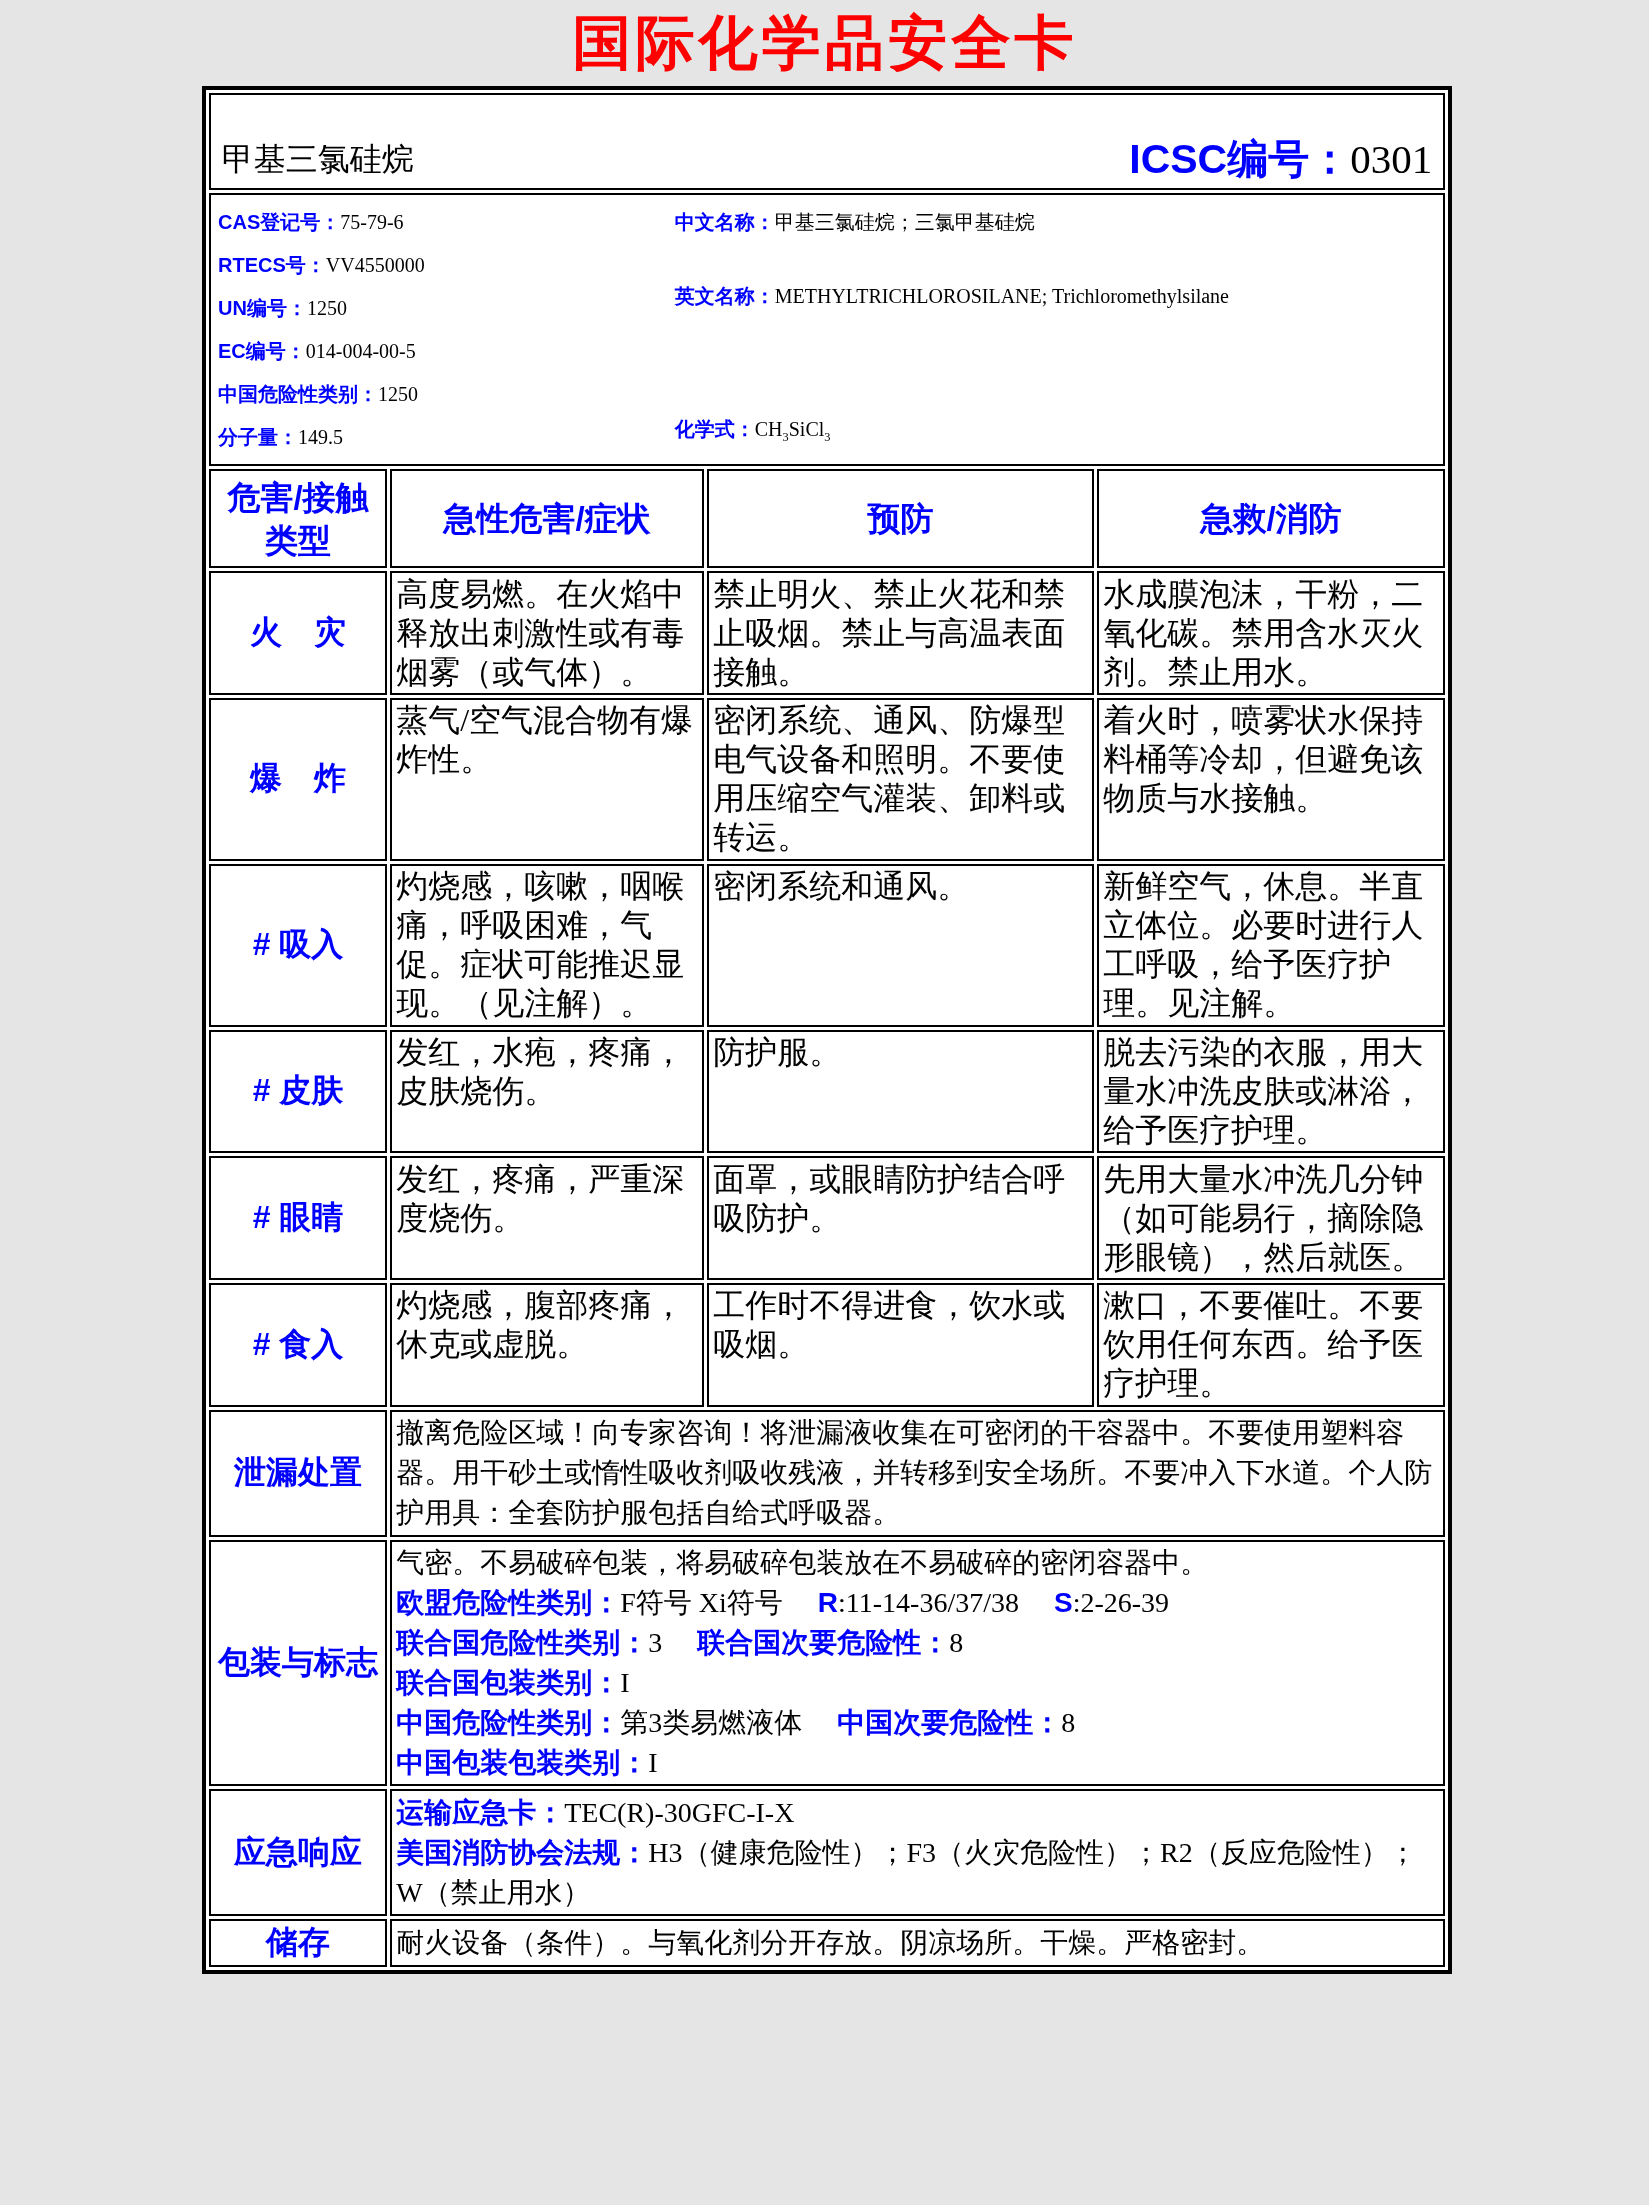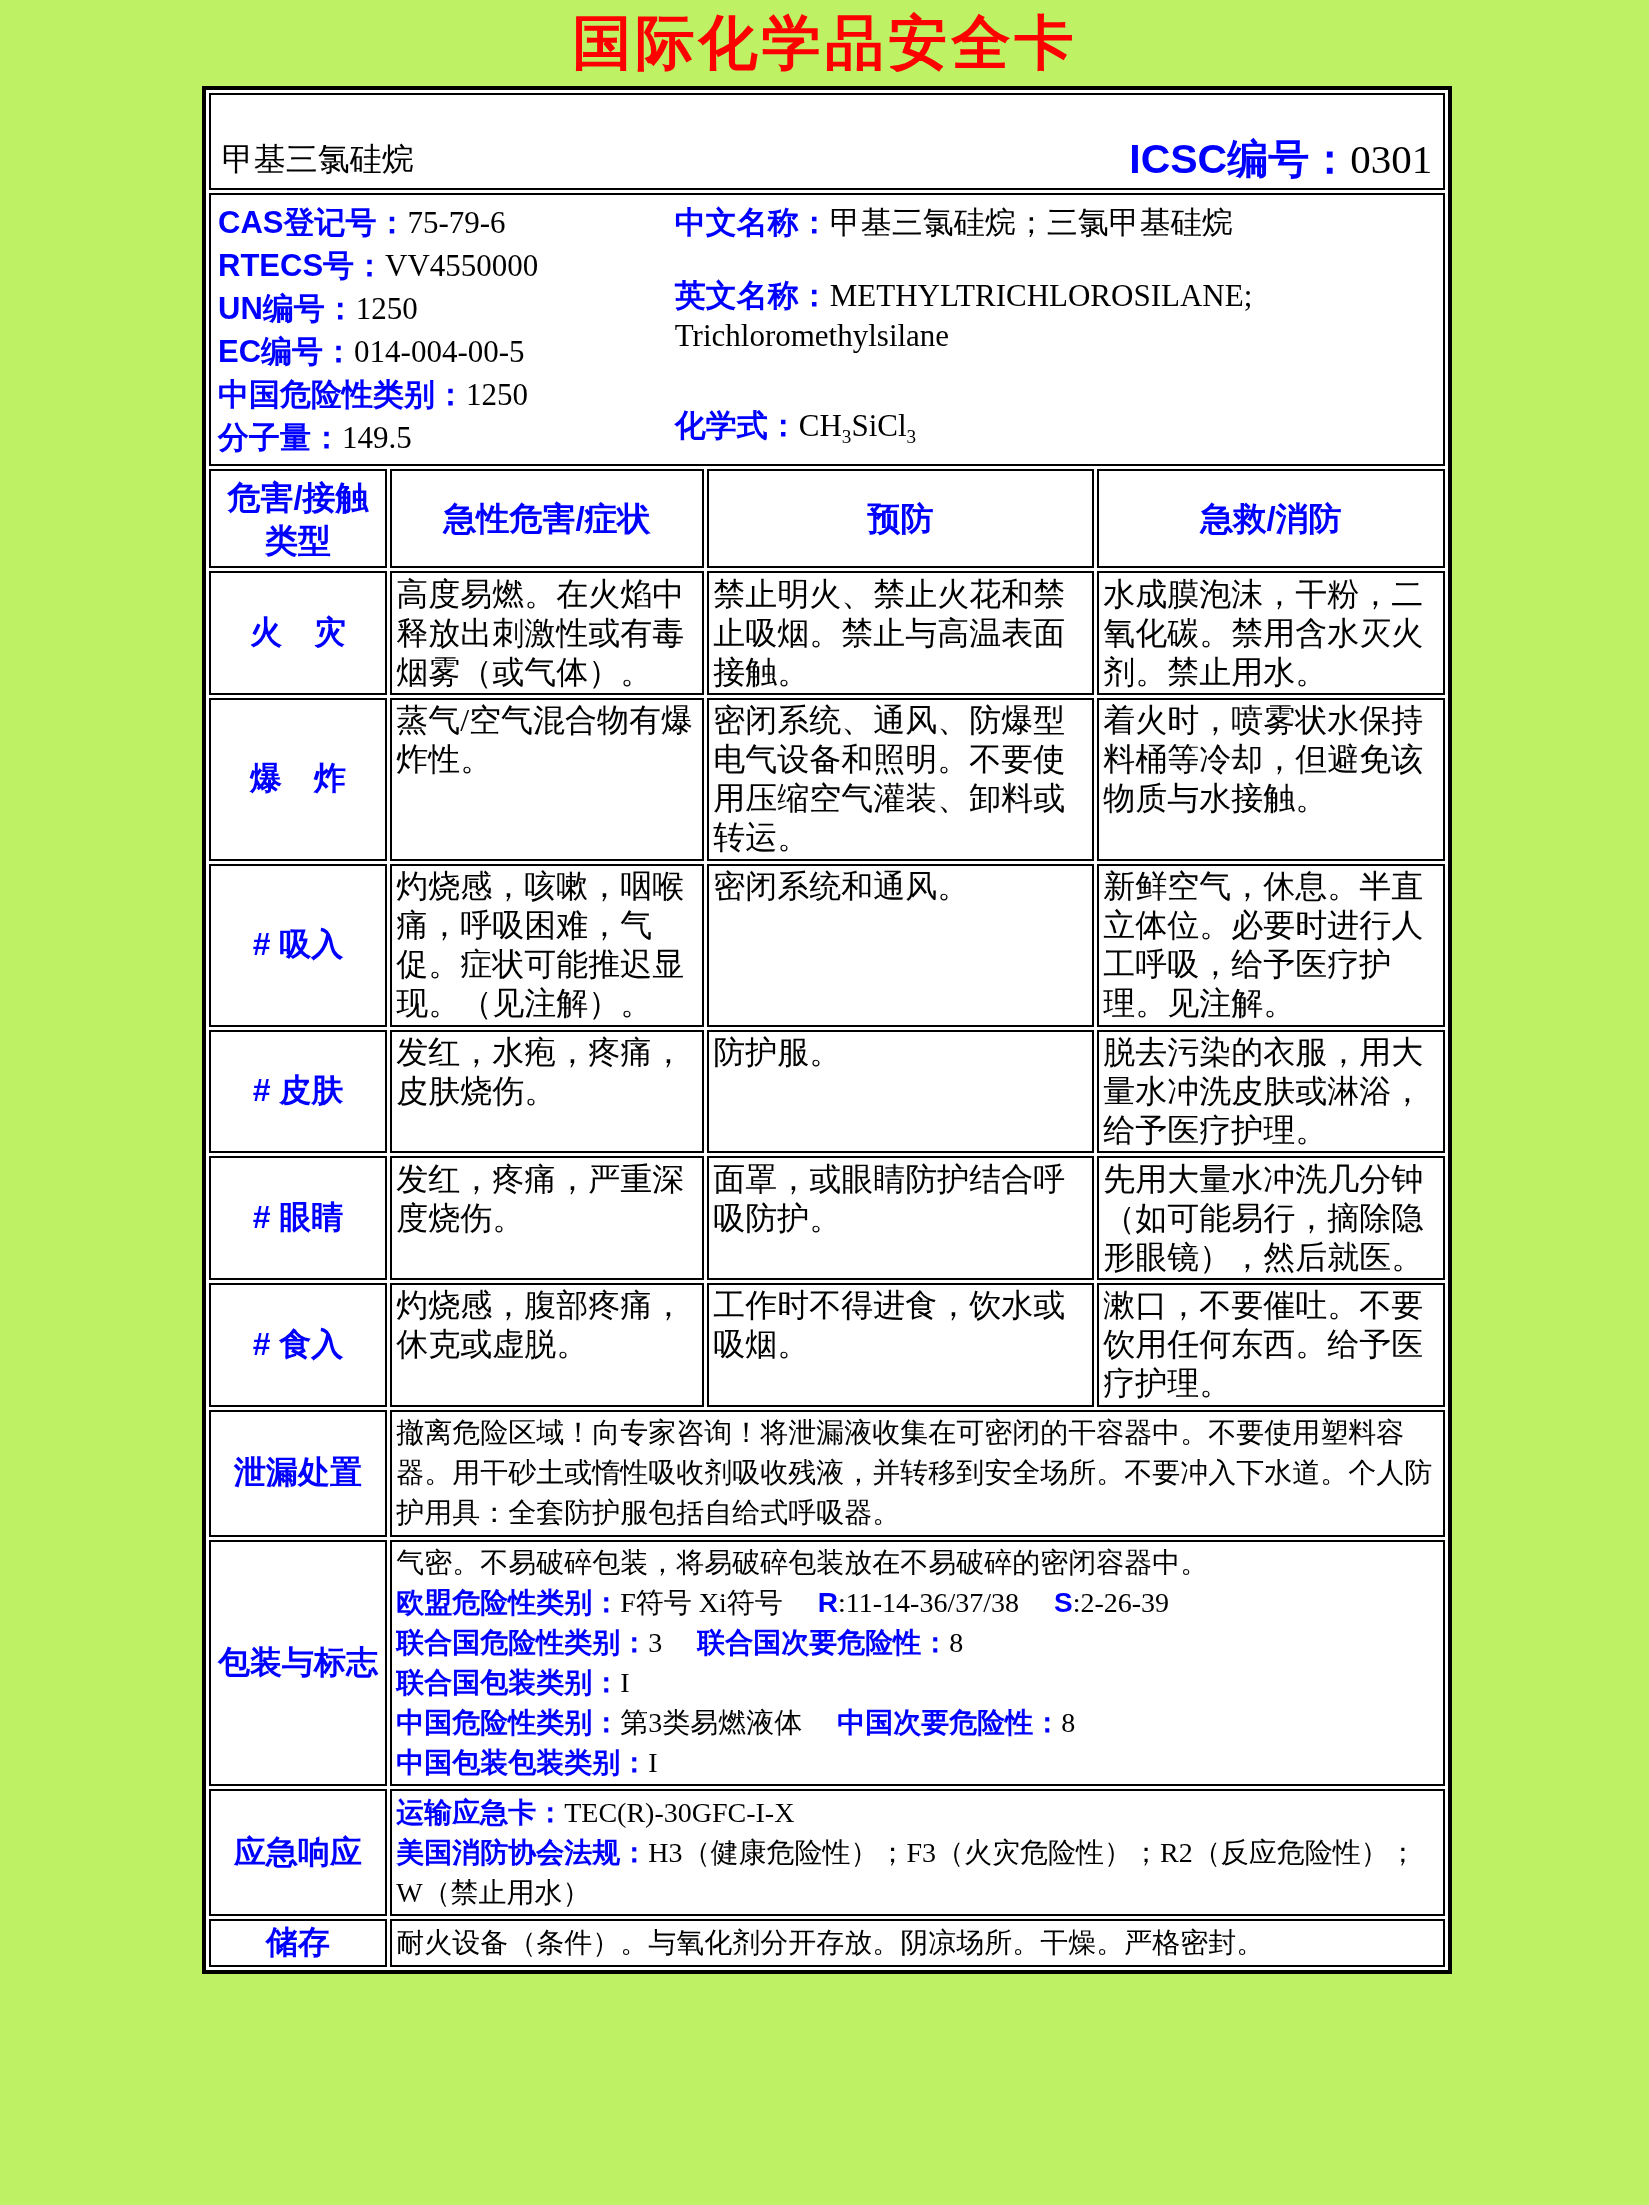--- a/index.html
+++ b/index.html
@@ -1,33 +1,33 @@
 <!DOCTYPE html>
 <html style="font-size:11px"><head>
 <meta charset="utf-8">
 <style>
   html,body{margin:0;padding:0;background:#ffffff;}
-  .page{position:relative;width:1650px;height:2205px;background:#bef264;overflow:hidden;
+  .page{position:relative;width:1650px;height:2205px;background:#e5e5e5;overflow:hidden;
         font-family:"Liberation Serif",serif;color:#000;}
   .title{position:absolute;top:4.2px;left:0;width:100%;text-align:center;
          font-size:59px;font-weight:bold;color:#ff0000;letter-spacing:4.2px;
          font-family:"Liberation Sans",sans-serif;}
   table.card{position:absolute;left:202px;top:86px;width:1246px;
              border-collapse:separate;border-spacing:3.5px;
              border:4.2px solid #000;table-layout:fixed;background:#fff;}
   td{border:2.1px solid #000;overflow:hidden;}
   .name-row{display:flex;justify-content:space-between;align-items:center;padding:0 9.8px;margin-top:36px;}
   .name-row .chem{font-size:32px;}
   .name-row .right{font-size:41px;}
   .lbl{color:#0000ff;font-weight:bold;font-family:"Liberation Sans",sans-serif;}
   .info-td{padding:5.6px 7px;vertical-align:top;}
   .info-wrap{display:flex;width:100%;height:100%;}
   .info-left{width:37.5%;display:flex;flex-direction:column;justify-content:space-between;}
   .info-right{width:62.5%;display:flex;flex-direction:column;}
-  .info-line{font-size:31px;line-height:43px;}
+  .info-line{font-size:20px;line-height:43px;}
   .en-line{margin-top:32px;line-height:40px;}
   .spacer{flex:1 1 auto;}
   .head-cell{color:#0000ff;font-weight:bold;font-family:"Liberation Sans",sans-serif;
              font-size:33px;text-align:center;vertical-align:middle;line-height:43px;padding:2.8px;}
   .lbl-cell{color:#0000ff;font-weight:bold;font-family:"Liberation Sans",sans-serif;
             font-size:32px;text-align:center;vertical-align:middle;padding:0;}
   .txt{font-size:32px;line-height:39px;padding:1.4px 4.2px;vertical-align:top;text-align:left;}
   .sec-td{padding:1.4px 4.2px;vertical-align:middle;}
   .sec-line{font-size:28px;line-height:40px;}
   .run-label{color:#0000ff;font-weight:bold;font-family:"Liberation Sans",sans-serif;}

